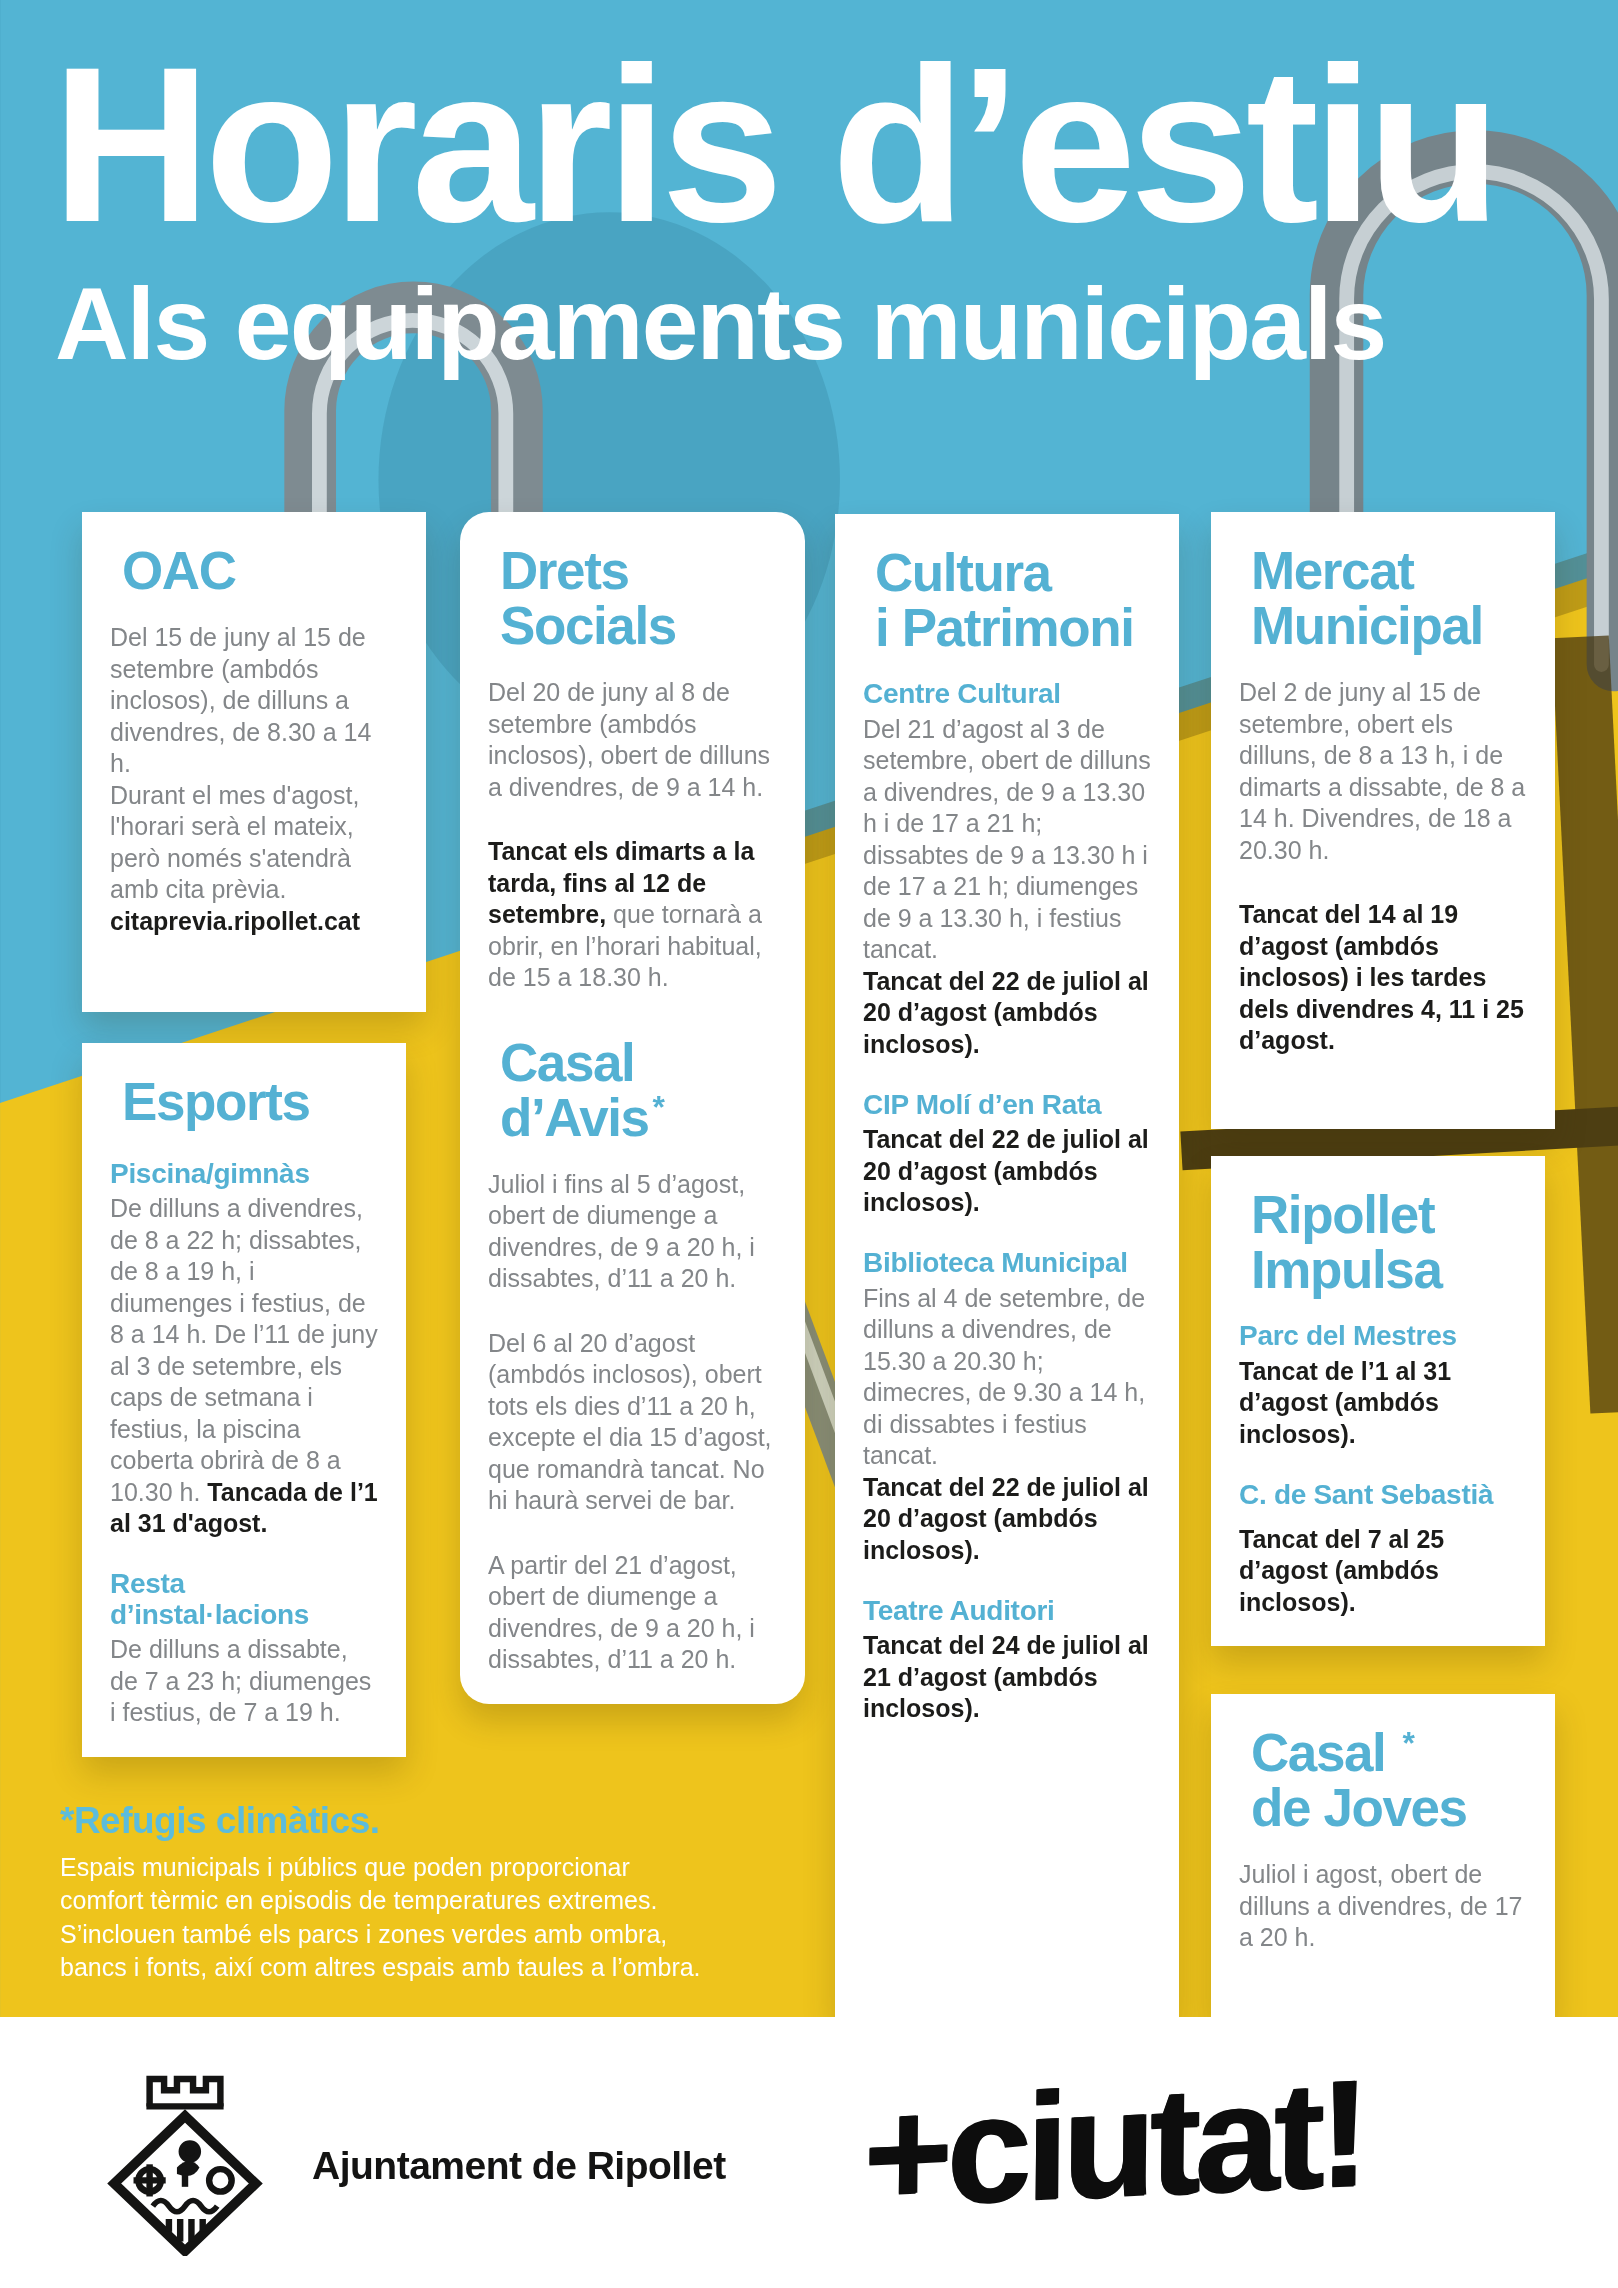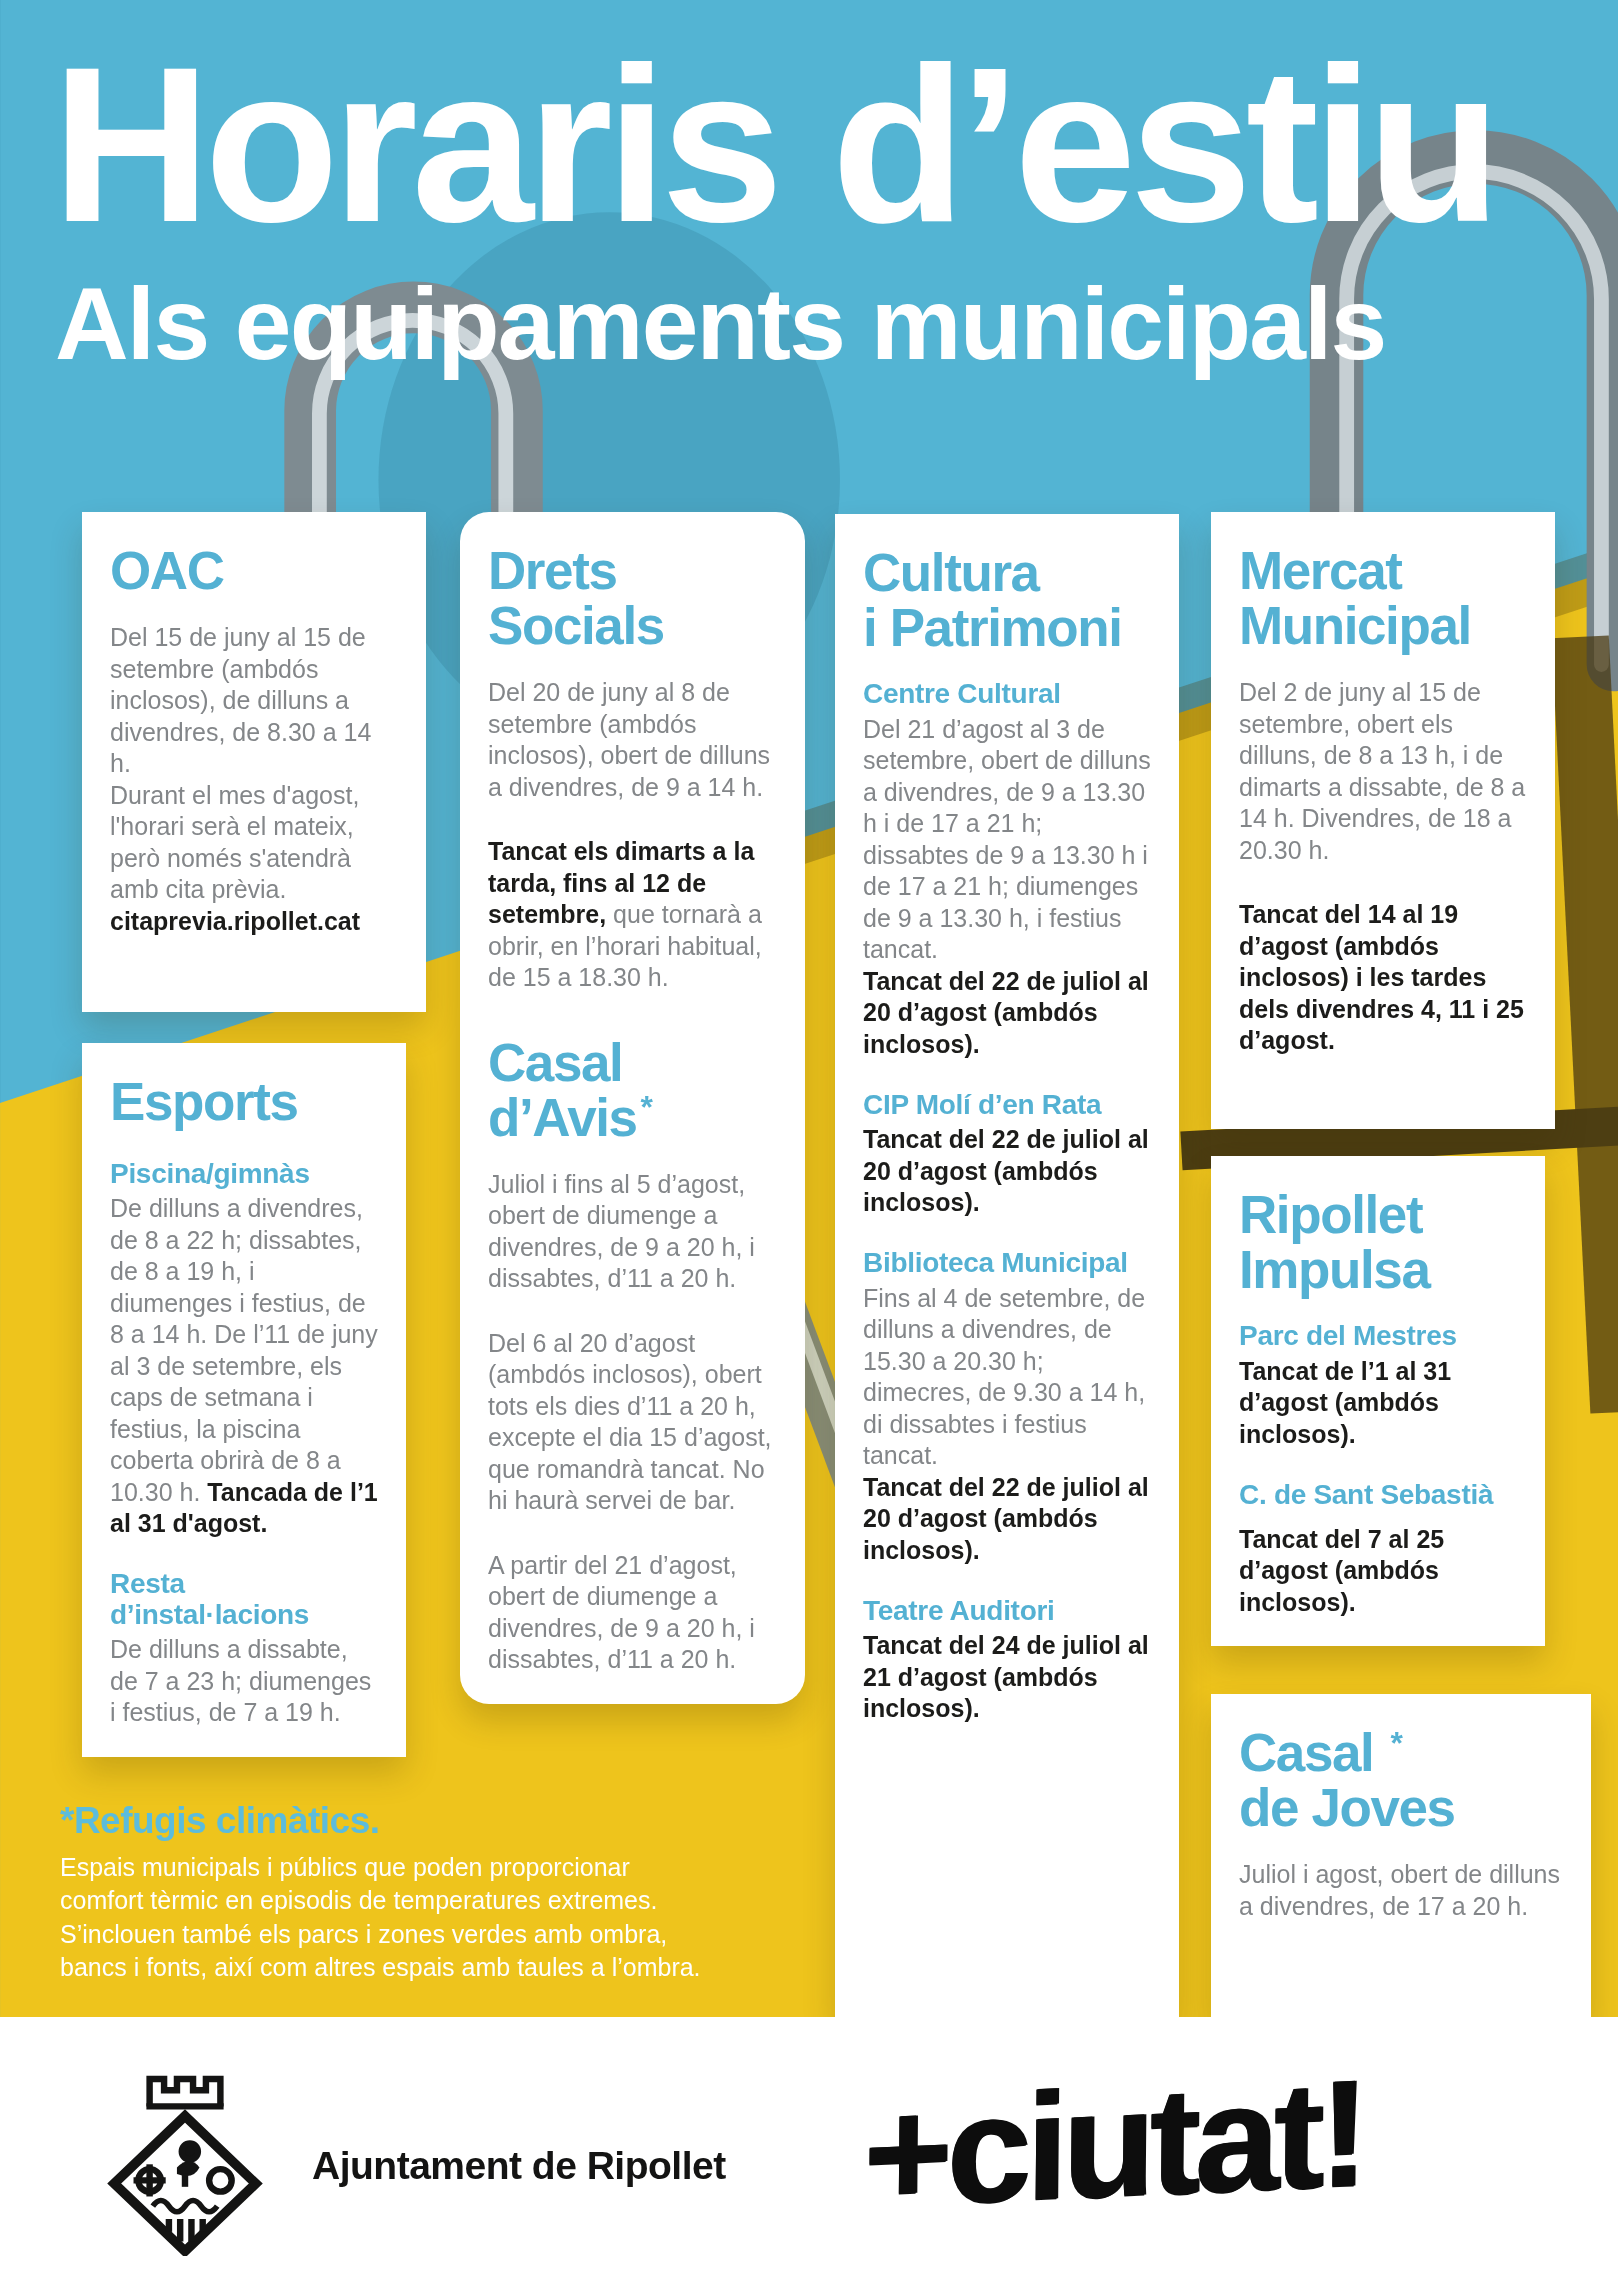--- a/index.html
+++ b/index.html
@@ -5,38 +5,38 @@
   html,body{margin:0;padding:0;}
   body{width:1619px;height:2289px;font-family:"Liberation Sans",sans-serif;}
   .poster{position:relative;width:1619px;height:2289px;overflow:hidden;background:#0c4a6e;}
   .bg{position:absolute;left:0;top:0;}
   .big-title{position:absolute;left:52px;top:35px;margin:0;color:#ffffff;
     font-size:220px;font-weight:800;letter-spacing:-6.5px;line-height:1;white-space:nowrap;}
   .sub-title{position:absolute;left:55px;top:273px;margin:0;color:#ffffff;
     font-size:102px;font-weight:800;letter-spacing:-1.8px;line-height:1;white-space:nowrap;}
   .card{position:absolute;background:#ffffff;box-sizing:border-box;
     padding:31px 28px 28px;box-shadow:0 16.6px 31px rgba(60,45,5,.20);}
-  .card-title{margin:0 0 24px;color:#54b1d3;font-size:53px;font-weight:800;
+  .card-title{margin:0 12px 24px;color:#54b1d3;font-size:53px;font-weight:800;
     letter-spacing:-1.4px;line-height:1.04;}
   .card-title.mid{margin-top:41px;}
   .ast{font-size:0.6em;vertical-align:0.55em;margin-left:3.7px;}
   .sec-title{margin:29.5px 0 3.7px;color:#54b1d3;font-size:28px;font-weight:800;letter-spacing:-0.3px;line-height:1.1;}
   .sec-title.first{margin-top:0;}
   .card p{margin:0;color:#838689;font-size:25px;line-height:1.26;}
   .card p.gap{margin-top:33px;}
   .card p.sm-gap{margin-top:13px;}
   .b{color:#1c1c1a;font-weight:800;}
   p.bold{color:#1c1c1a;font-weight:800;}
   #card-oac{left:82px;top:512px;width:344px;min-height:500px;}
   #card-esports{left:82px;top:1043px;width:324px;min-height:624px;}
   #card-drets{left:460px;top:512px;width:345px;min-height:1158px;border-radius:29px;}
   #card-cultura{left:835px;top:514px;width:344px;min-height:1504px;}
   #card-mercat{left:1211px;top:512px;width:344px;min-height:617px;}
   #card-impulsa{left:1211px;top:1156px;width:334px;min-height:455px;}
-  #card-joves{left:1211px;top:1694px;width:380px;min-height:326px;}
+  #card-joves{left:1211px;top:1694px;width:344px;min-height:326px;}
   .note{position:absolute;left:60px;top:1800px;width:646px;}
   .note-title{margin:0 0 9.2px;color:#5cbcdc;font-size:37px;font-weight:800;letter-spacing:-0.5px;}
   .note-body{margin:0;color:#ffffff;font-size:25px;font-weight:400;line-height:1.33;}
   .footer{position:absolute;left:0;top:2017px;width:1619px;height:272px;background:#ffffff;}
   .coa{position:absolute;left:88px;top:54px;}
   .org-name{position:absolute;left:312px;top:127px;margin:0;color:#141413;
     font-size:39px;font-weight:800;letter-spacing:-0.5px;white-space:nowrap;}
   .brand{position:absolute;left:863px;top:39px;margin:0;color:#0d0d0d;
     font-size:152px;font-weight:800;letter-spacing:-5.5px;white-space:nowrap;
     transform:rotate(-2.5deg) skewX(-3deg);

